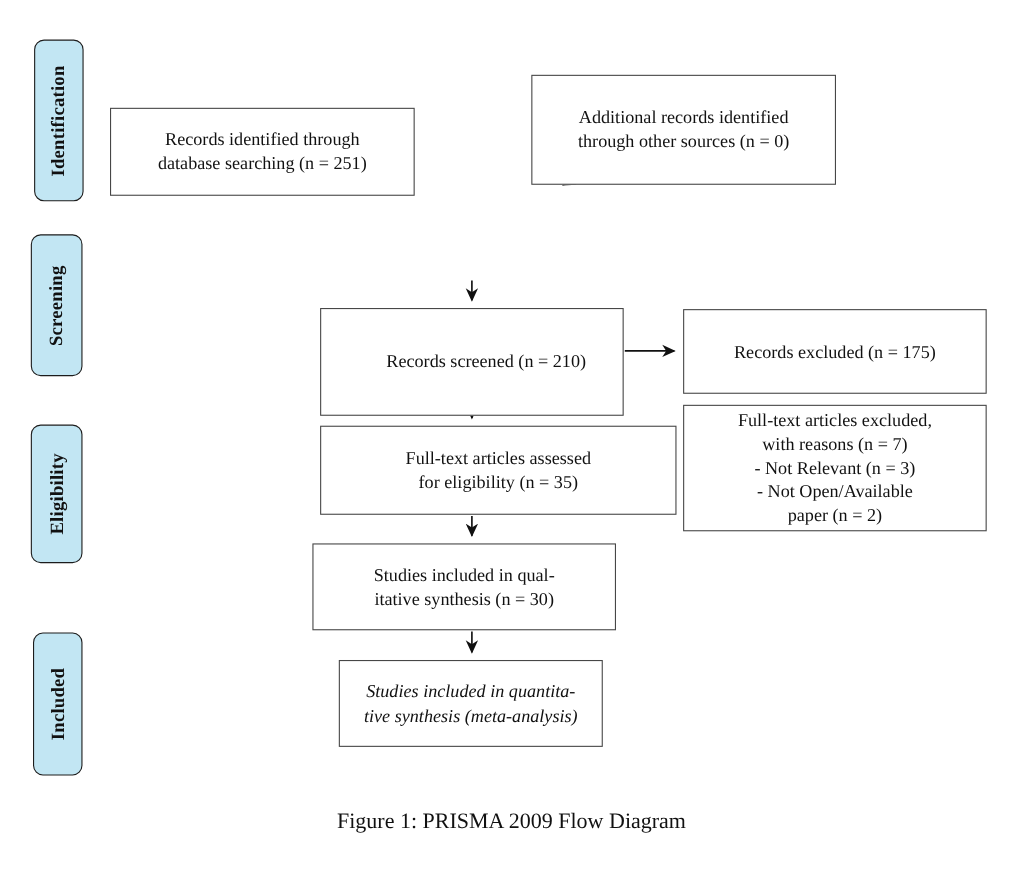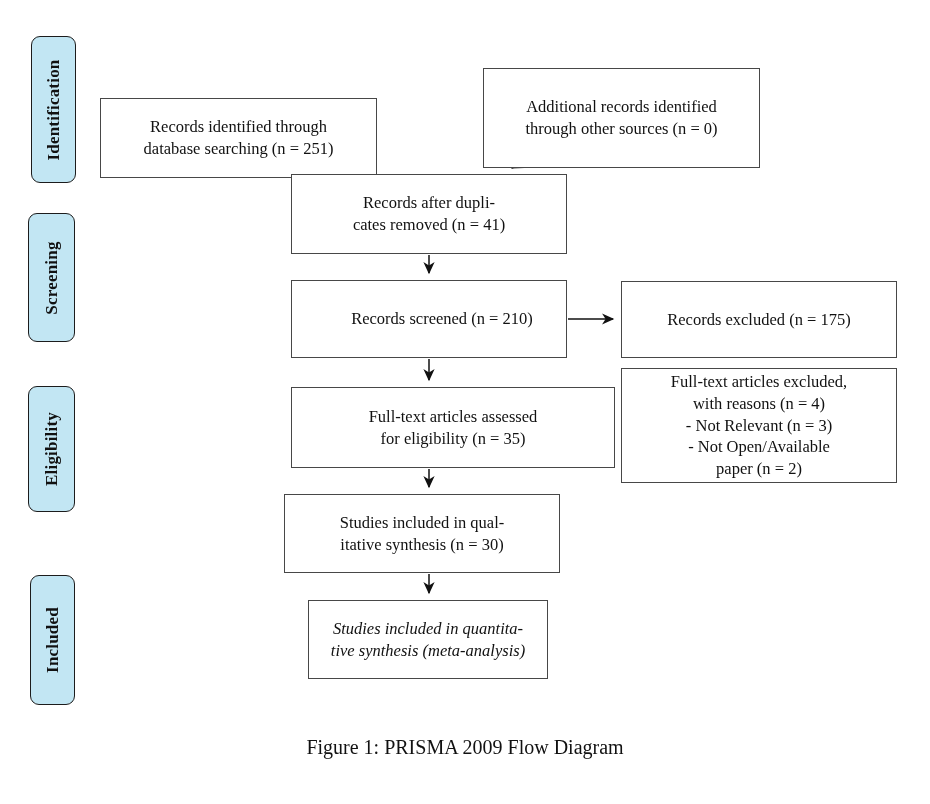--- a/index.html
+++ b/index.html
@@ -54,21 +54,21 @@
     left: 0;
     top: 736px;
     width: 930px;
     text-align: center;
     font-size: 20px;
   }
   
   #n-identified    { left: 100px; top:  68px; width: 277px; height: 80px; margin-top: 30px; }
   #n-additional    { left: 483px; top:  68px; width: 277px; height: 100px; }
   #n-duplicates    { left: 291px; top: 174px; width: 276px; height: 80px; }
-  #n-screened      { left: 291px; top: 280px; width: 276px; height: 78px; padding-left: 32px; }
+  #n-screened      { left: 291px; top: 280px; width: 276px; height: 98px; padding-left: 32px; }
   #n-excluded      { left: 621px; top: 281px; width: 276px; height: 77px; }
   #n-fulltext      { left: 291px; top: 387px; width: 324px; height: 81px; }
   #n-ft-excluded   { left: 621px; top: 368px; width: 276px; height: 115px; }
   #n-qualitative   { left: 284px; top: 494px; width: 276px; height: 79px; }
   #n-quantitative  { left: 308px; top: 600px; width: 240px; height: 79px; font-style: italic; }
   
   #s-identification { left: 31px; top:  36px; width: 45px; height: 147px; }
   #s-screening      { left: 28px; top: 213px; width: 47px; height: 129px; }
   #s-eligibility    { left: 28px; top: 386px; width: 47px; height: 126px; }
   #s-included       { left: 30px; top: 575px; width: 45px; height: 130px; }
@@ -106,28 +106,26 @@
     <span>Eligibility</span>
   </div>
   <div class="stage" id="s-included" style="background-color: rgb(194, 230, 243);">
     <span>Included</span>
   </div>
 
   <div class="node" id="n-identified">Records identified through
 database searching (n = 251)</div>
   <div class="node" id="n-additional">Additional records identified
 through other sources (n = 0)</div>
-  <div class="node" id="n-duplicates">Records after dupli-
-cates removed (n = 41)</div>
   <div class="node" id="n-screened">Records screened (n = 210)</div>
   <div class="node" id="n-excluded">Records excluded (n = 175)</div>
   <div class="node" id="n-fulltext">Full-text articles assessed
 for eligibility (n = 35)</div>
   <div class="node" id="n-ft-excluded">Full-text articles excluded,
-with reasons (n = 4)
+with reasons (n = 7)
 - Not Relevant (n = 3)
 - Not Open/Available
 paper (n = 2)</div>
   <div class="node" id="n-qualitative">Studies included in qual-
 itative synthesis (n = 30)</div>
   <div class="node" id="n-quantitative">Studies included in quantita-
 tive synthesis (meta-analysis)</div>
 
   <div class="caption">Figure 1: PRISMA 2009 Flow Diagram</div>
 

